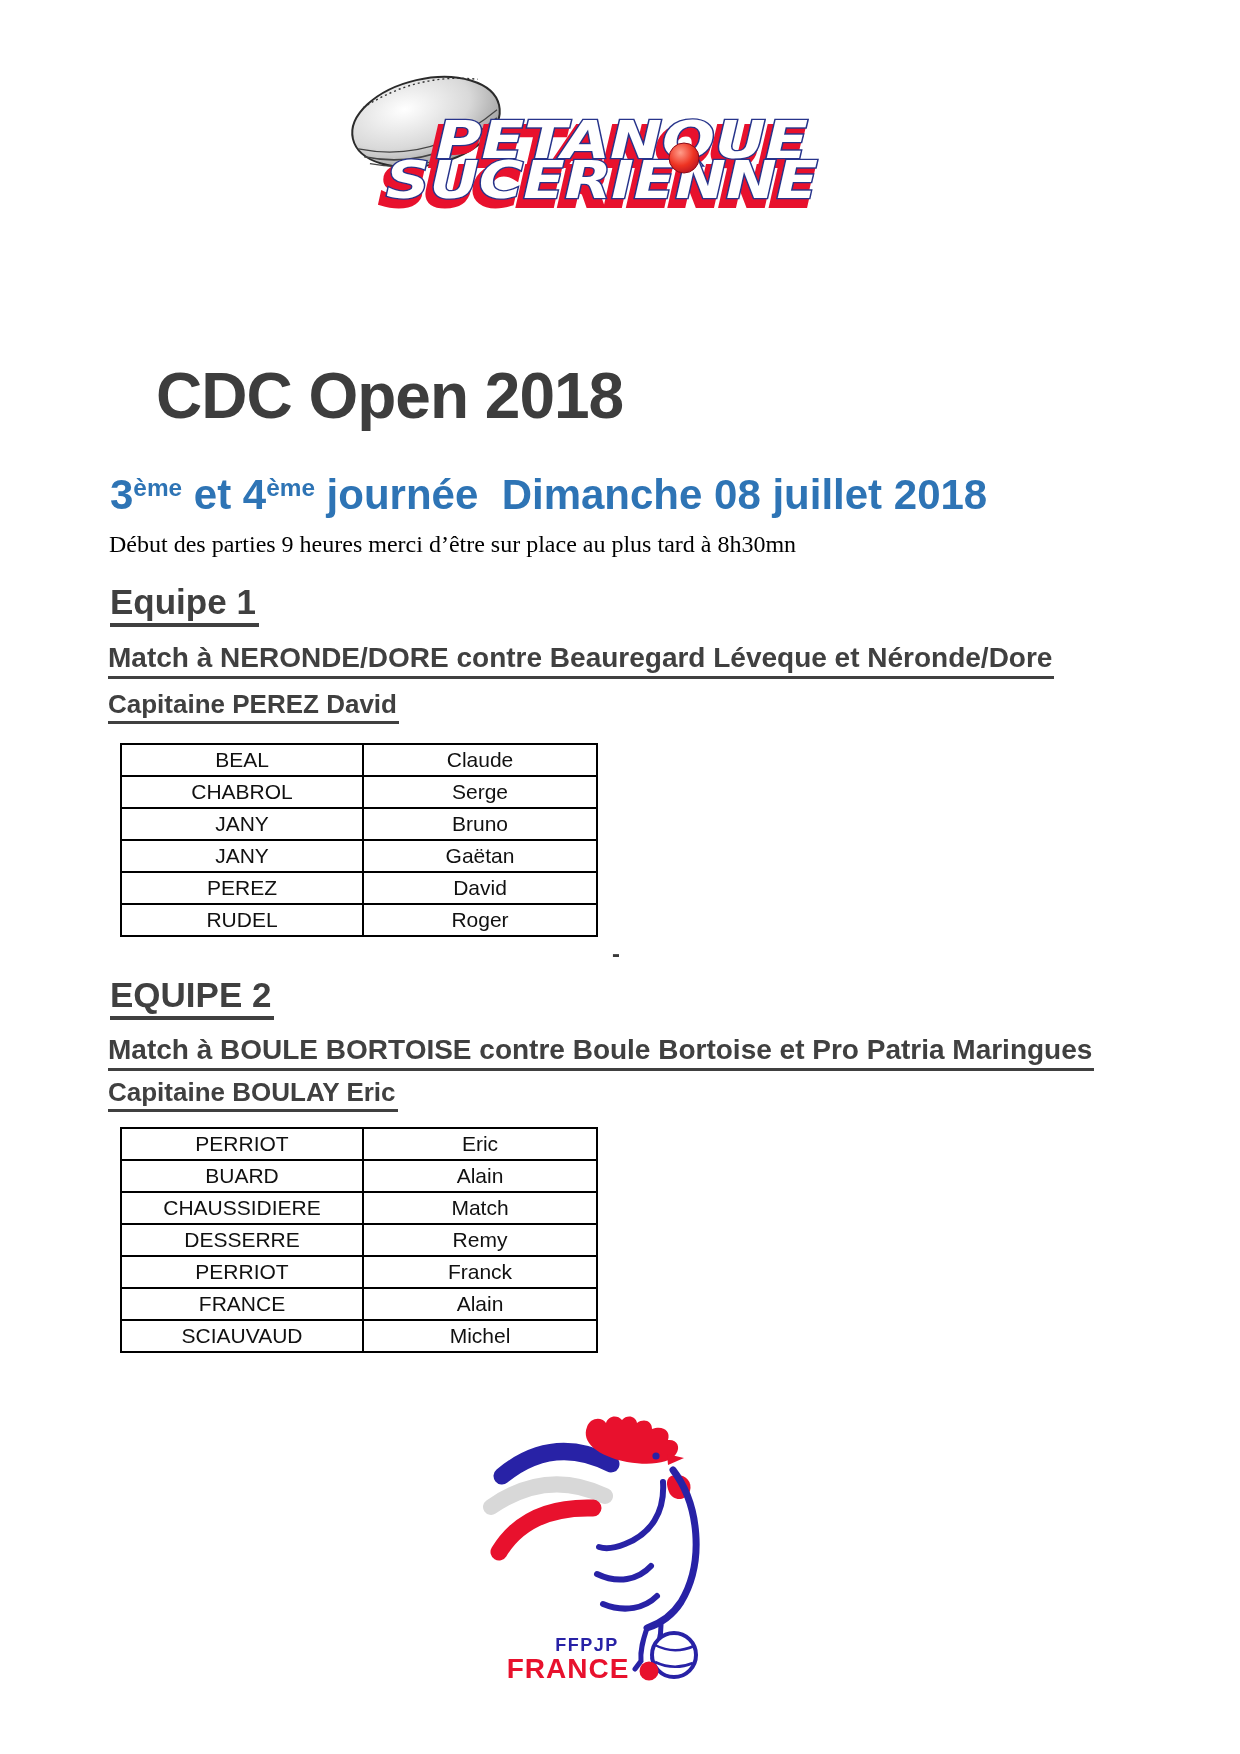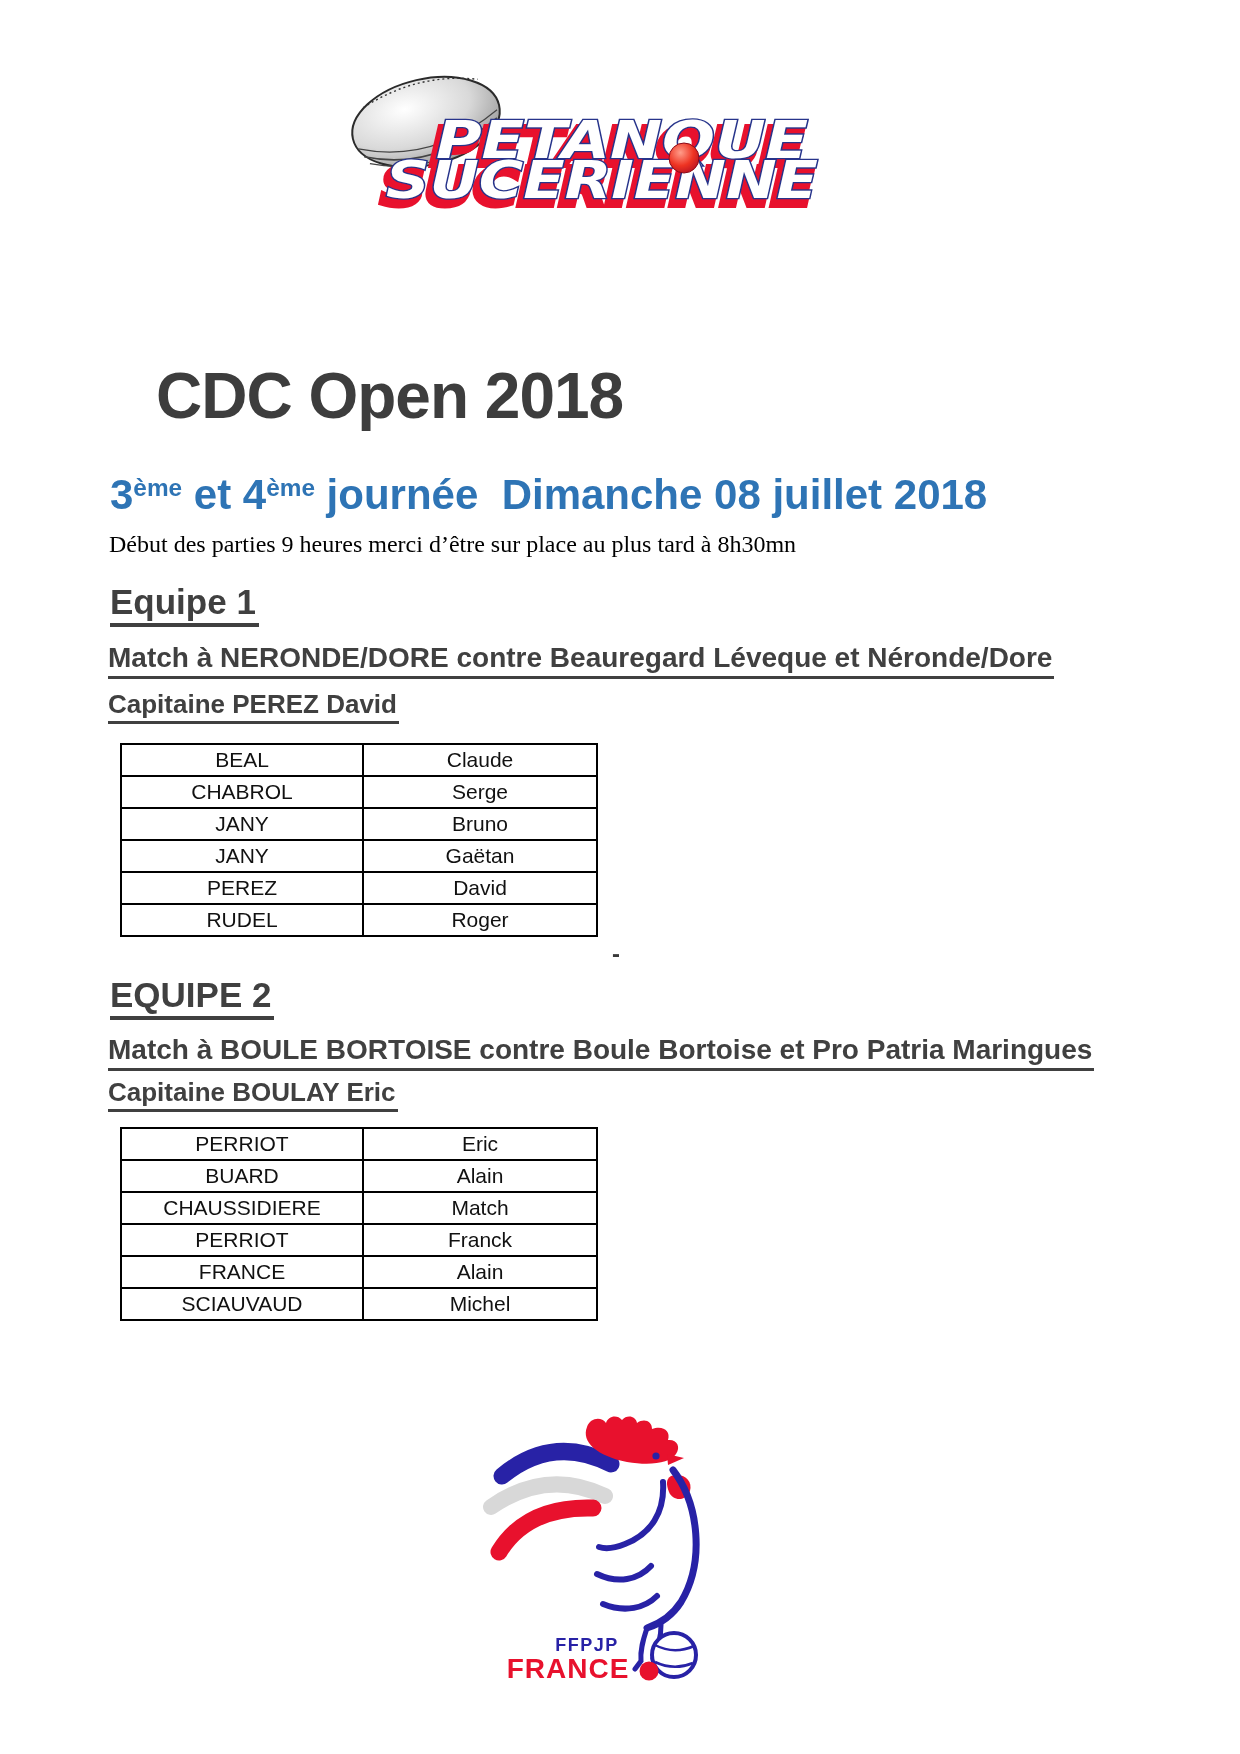--- a/index.html
+++ b/index.html
@@ -154,20 +154,24 @@
         </tr>
         <tr>
           <td>BUARD</td>
           <td>Alain</td>
         </tr>
         <tr>
           <td>CHAUSSIDIERE</td>
           <td>Match</td>
         </tr>
         <tr>
+          <td>DESSERRE</td>
+          <td>Remy</td>
+        </tr>
+        <tr>
           <td>PERRIOT</td>
           <td>Franck</td>
         </tr>
         <tr>
           <td>FRANCE</td>
           <td>Alain</td>
         </tr>
         <tr>
           <td>SCIAUVAUD</td>
           <td>Michel</td>

